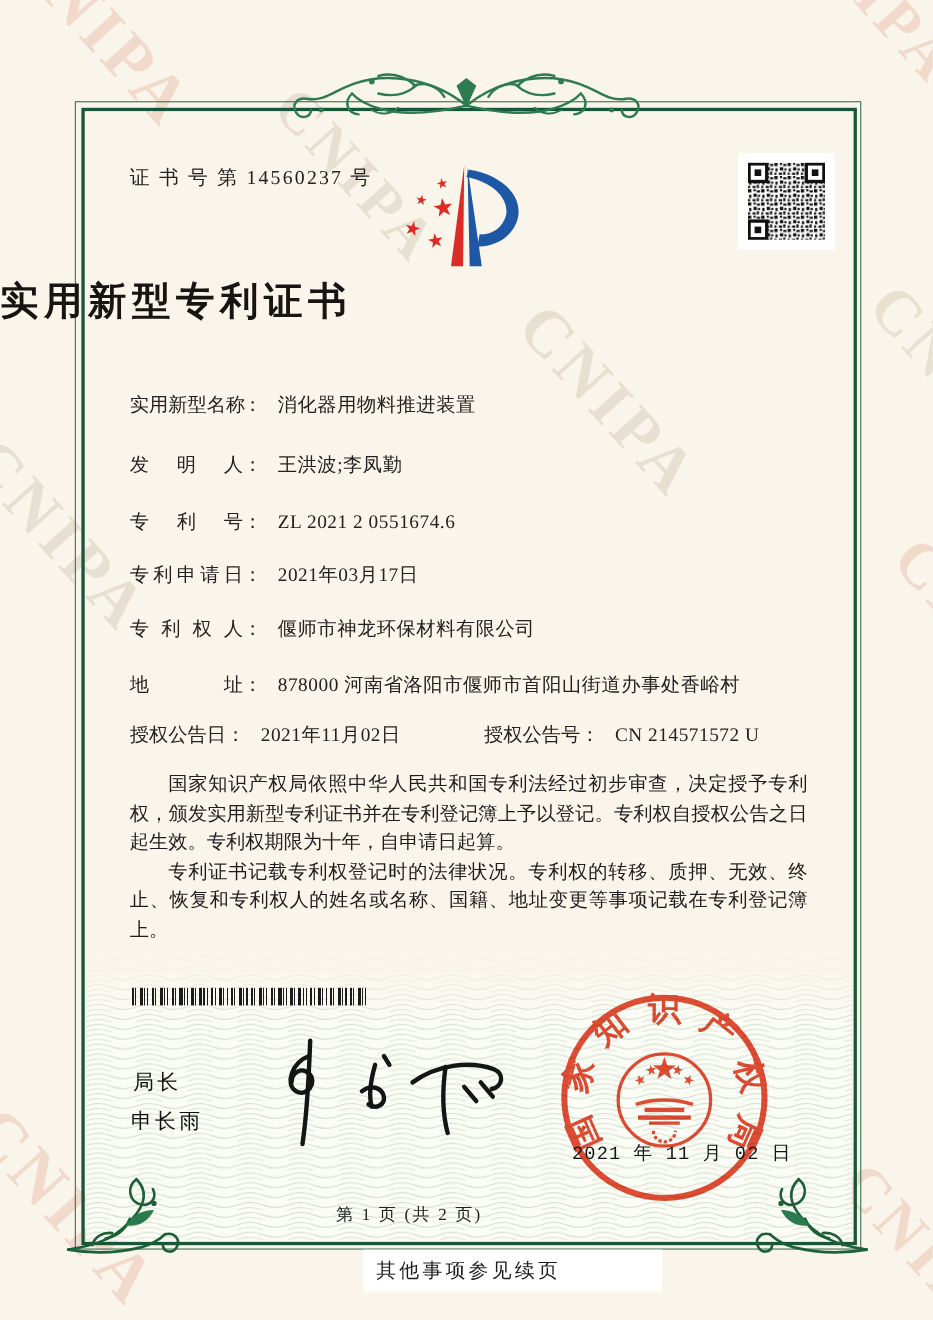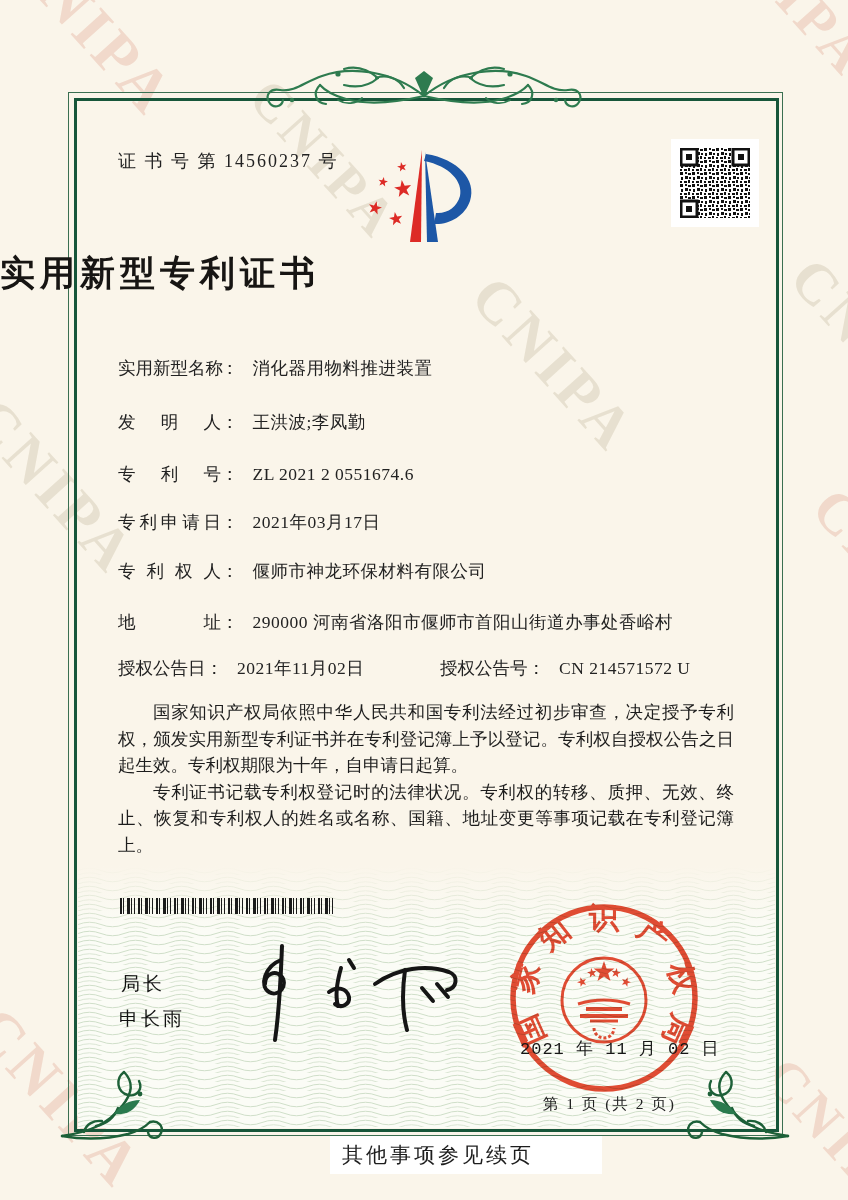--- a/index.html
+++ b/index.html
@@ -62,25 +62,25 @@
   .officer-name{position:absolute;left:119px;top:1006px;font-size:19px;z-index:5;color:#111;
       font-family:"Liberation Sans","DejaVu Sans",sans-serif;letter-spacing:3px;}
   .signature{position:absolute;left:225px;top:940px;z-index:5;}
 
   
   .seal{position:absolute;left:506px;top:900px;z-index:6;mix-blend-mode:multiply;}
   .seal-date{position:absolute;left:520px;top:1037px;width:172px;text-align:center;font-size:17px;
       color:#161616;z-index:7;letter-spacing:1px;white-space:nowrap;font-family:Liberation Mono, monospace;}
 
   
-  .pageinfo{position:absolute;left:68px;top:1094px;width:608px;text-align:right;font-size:15.5px;
+  .pageinfo{position:absolute;left:68px;top:1094px;width:608px;text-align:center;font-size:15.5px;
       color:#222;z-index:5;letter-spacing:2px;}
   .contstrip{position:absolute;left:330px;top:1136px;width:272px;height:38px;background:#ffffff;
       z-index:5;display:flex;align-items:center;}
-  .contstrip span{font-size:21px;color:#1d1d1d;letter-spacing:3px;padding-left:12px;}
+  .contstrip span{font-size:18px;color:#1d1d1d;letter-spacing:3px;padding-left:12px;}
 </style>
 </head>
 <body>
 
 <div id="cert">
 
   <span class="wm pink" style="left:-18px;top:-10px;font-size:62px;">CNIPA</span>
   <span class="wm pink" style="left:694px;top:-38px;font-size:56px;">CNIPA</span>
   <span class="wm beige" style="left:228px;top:128px;font-size:54px;">CNIPA</span>
   <span class="wm beige" style="left:448px;top:330px;font-size:60px;">CNIPA</span>
@@ -213,21 +213,21 @@
   <div class="row r3">
     <span class="flabel">专利号</span><span class="colon">：</span><span class="fvalue">ZL 2021 2 0551674.6</span>
   </div>
   <div class="row r4">
     <span class="flabel">专利申请日</span><span class="colon">：</span><span class="fvalue">2021年03月17日</span>
   </div>
   <div class="row r5">
     <span class="flabel">专利权人</span><span class="colon">：</span><span class="fvalue">偃师市神龙环保材料有限公司</span>
   </div>
   <div class="row r6">
-    <span class="flabel">地址</span><span class="colon">：</span><span class="fvalue">290000 河南省洛阳市偃师市首阳山街道办事处香峪村</span>
+    <span class="flabel">地址</span><span class="colon">：</span><span class="fvalue">878000 河南省洛阳市偃师市首阳山街道办事处香峪村</span>
   </div>
   <div class="row r7">
     <span>授权公告日</span><span class="colon">：</span><span class="fvalue">2021年11月02日</span>
     <span class="pair2">
       <span>授权公告号</span><span class="colon">：</span><span class="fvalue">CN 214571572 U</span>
     </span>
   </div>
 
   <div class="bodytext">
     <p>国家知识产权局依照中华人民共和国专利法经过初步审查，决定授予专利权，颁发实用新型专利证书并在专利登记簿上予以登记。专利权自授权公告之日起生效。专利权期限为十年，自申请日起算。</p>

